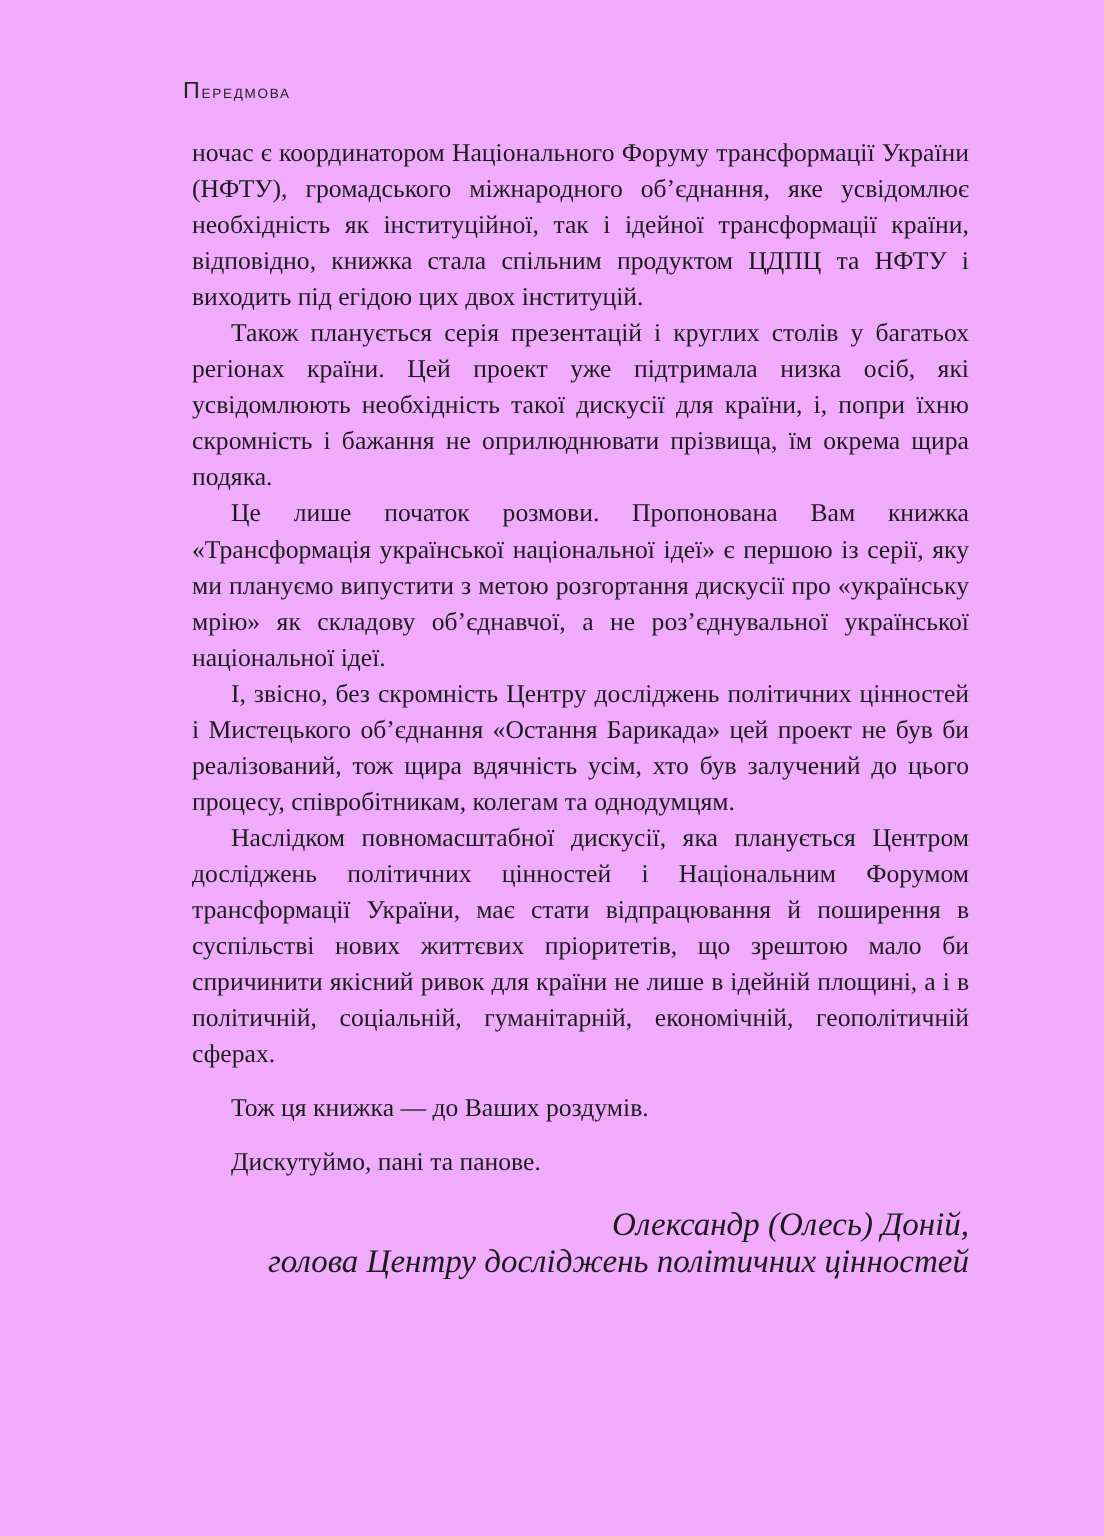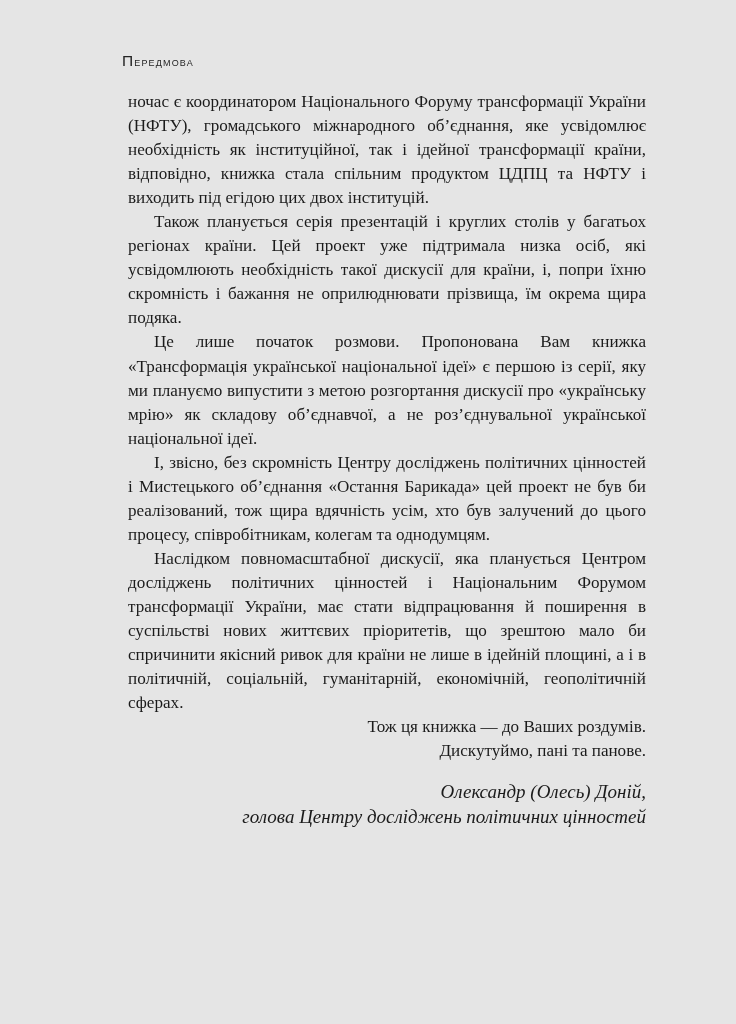--- a/index.html
+++ b/index.html
@@ -7,21 +7,21 @@
     margin: 0;
     padding: 0;
     background: #ffffff;
   }
 
   .page {
     position: relative;
     width: 736px;
     height: 1024px;
     margin: 0 auto;
-    background: #e5e5e5;
+    background: #f0abfc;
     overflow: hidden;
     box-sizing: border-box;
   }
 
   .running-head {
     position: absolute;
     left: 122px;
     top: 52px;
     font-family: "Liberation Sans", sans-serif;
     font-size: 13.5px;
@@ -58,29 +58,30 @@
     text-indent: 26px;
     text-align: justify;
   }
 
   .textblock p.continued {
     text-indent: 0;
   }
 
   .textblock p.flush {
     text-indent: 26px;
-    text-align: right;
+    text-align: left;
+    margin-top: 12px;
   }
 
   .signature {
     margin-top: 16px;
     text-align: right;
     font-style: italic;
     font-family: "Liberation Serif", "DejaVu Serif", serif;
-    font-size: 19px;
+    font-size: 22px;
     line-height: 25px;
     color: #1b1b1b;
   }
 
   .signature div {
     text-indent: 0;
   }
 </style>
 </head>
 <body>

